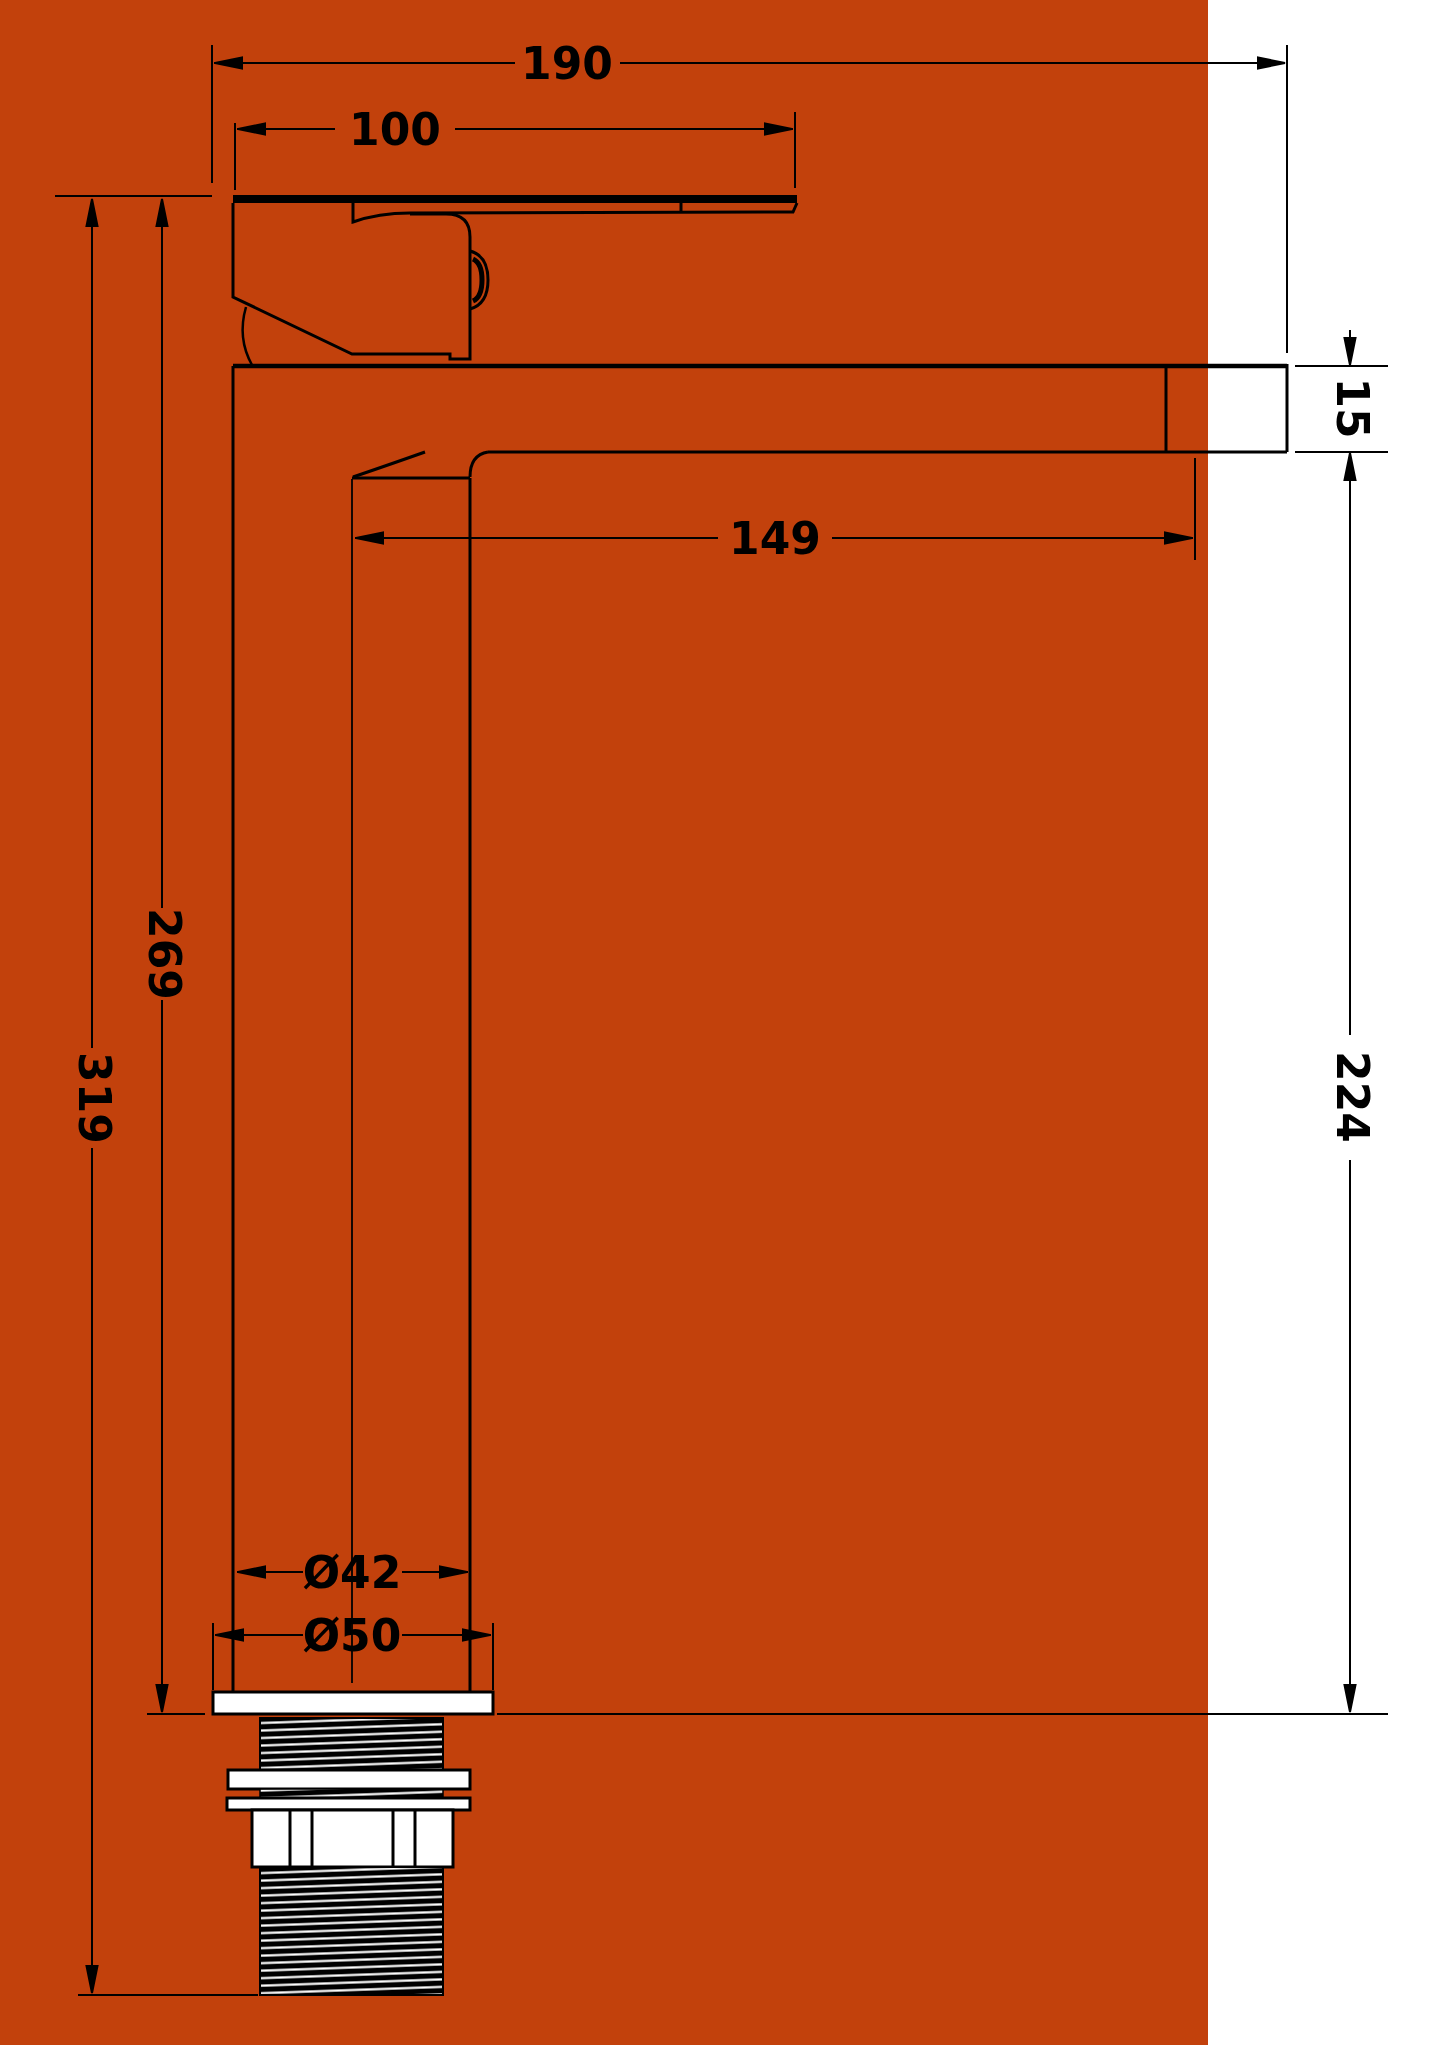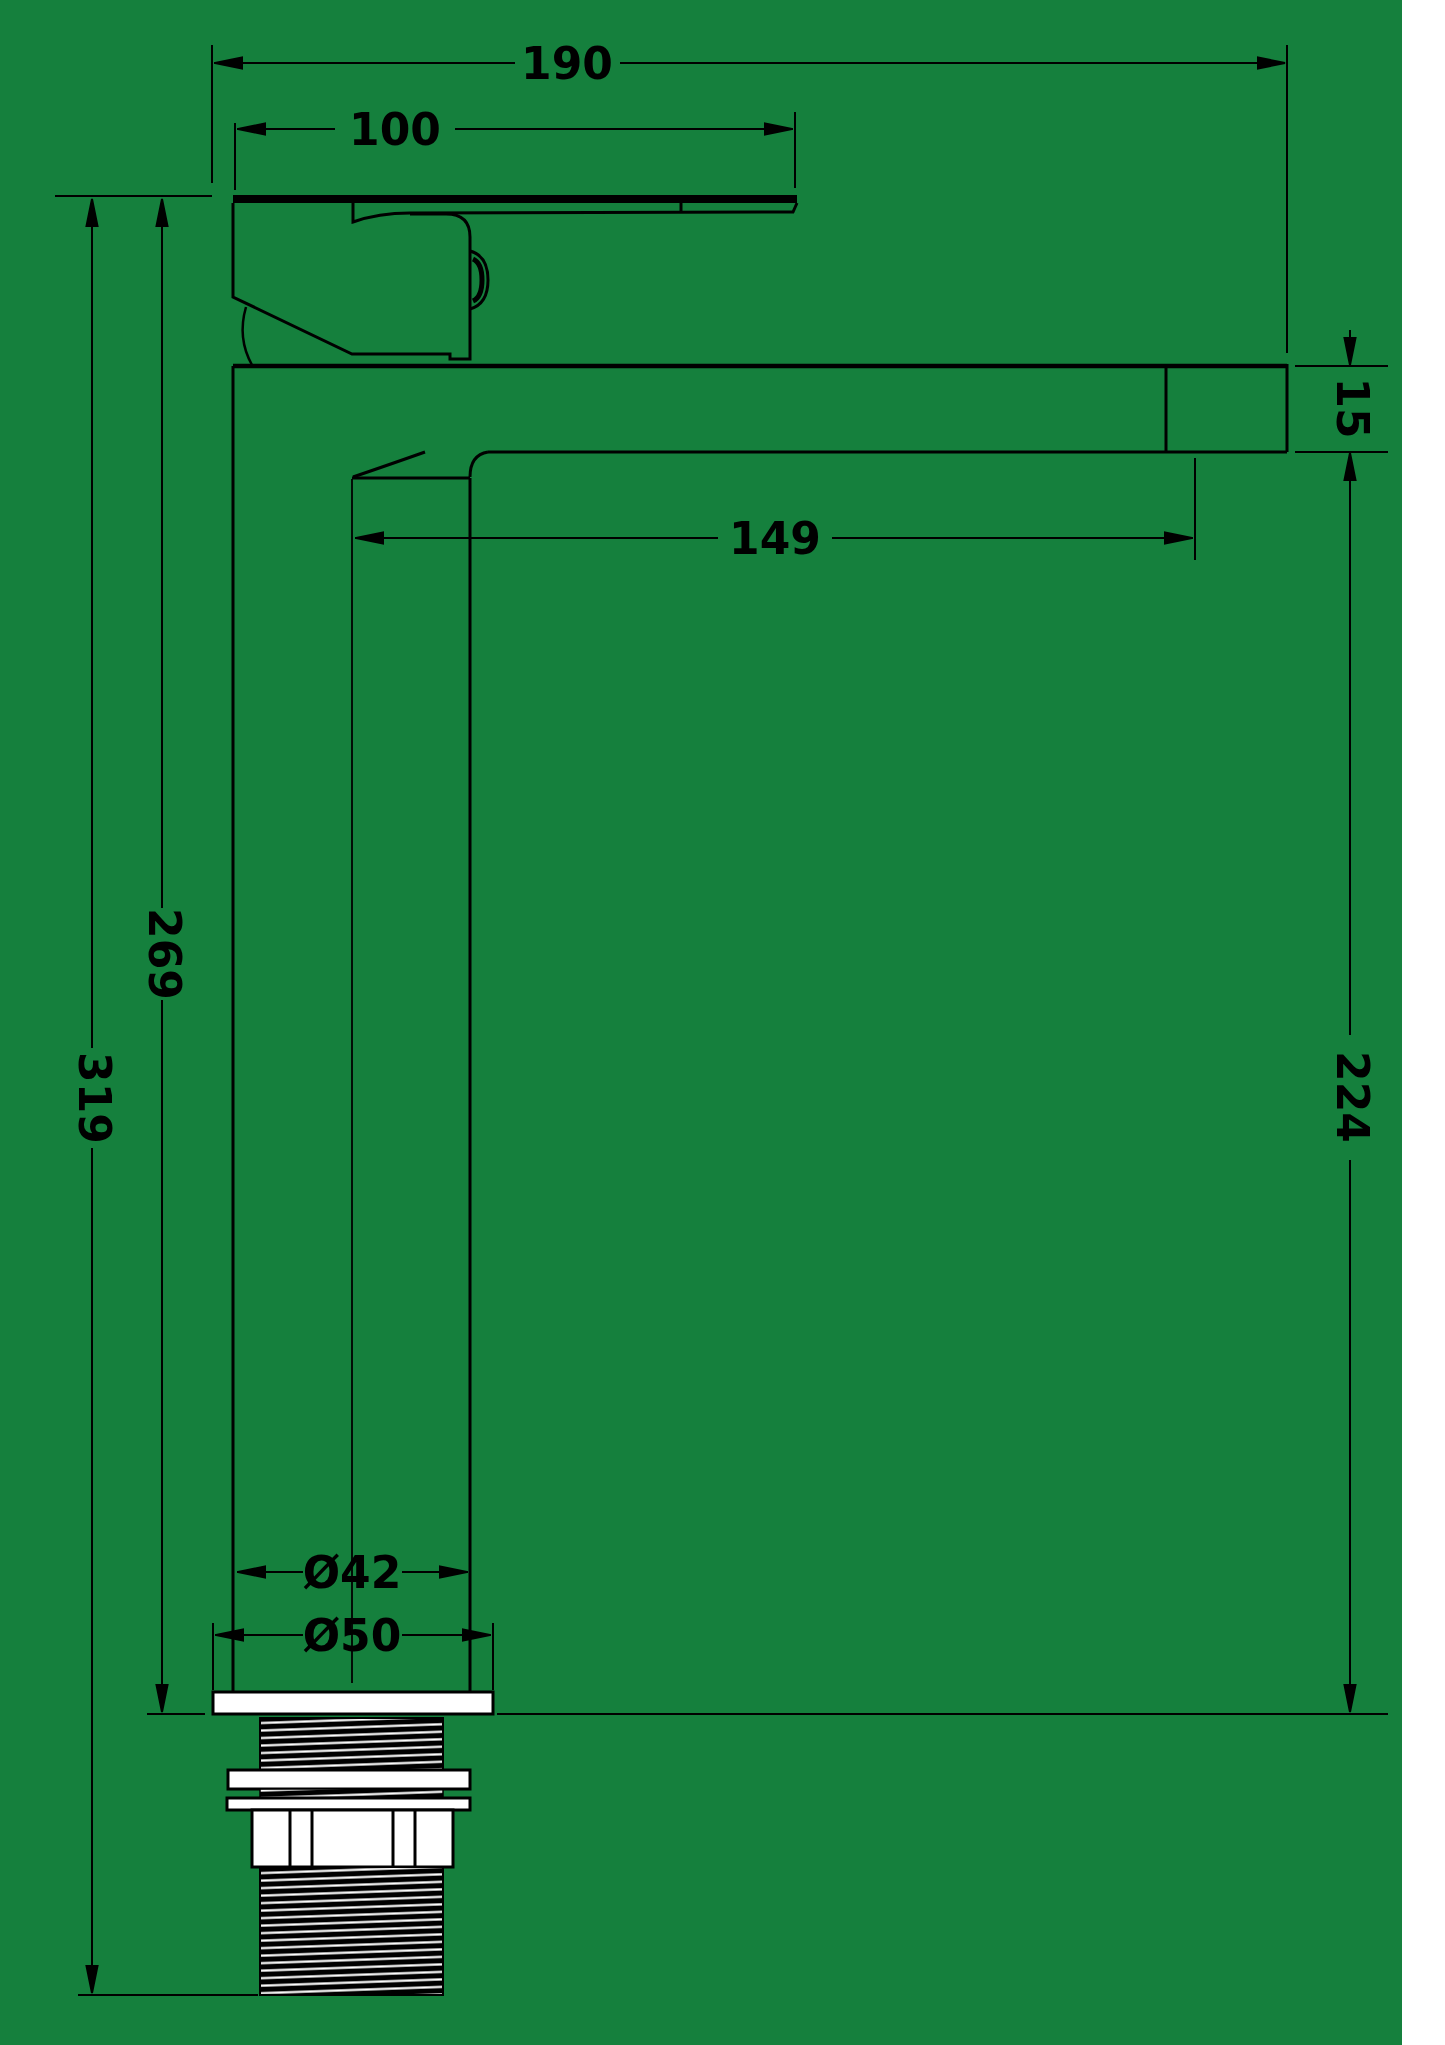--- a/index.html
+++ b/index.html
@@ -1,23 +1,23 @@
 <!DOCTYPE html>
 <html><head>
 <meta charset="utf-8">
 <style>
   html, body {
     margin: 0;
     padding: 0;
     background: #ffffff;
   }
   .sheet {
-    width: 1402px;
+    width: 1208px;
     height: 2045px;
-    background: #15803d;
+    background: #c2410c;
     position: relative;
   }
   svg { display: block; }
   .dim-text {
     font-family: "DejaVu Sans", "Liberation Sans", sans-serif;
     font-weight: bold;
     font-size: 44px;
     fill: #000000;
   }
 </style>

